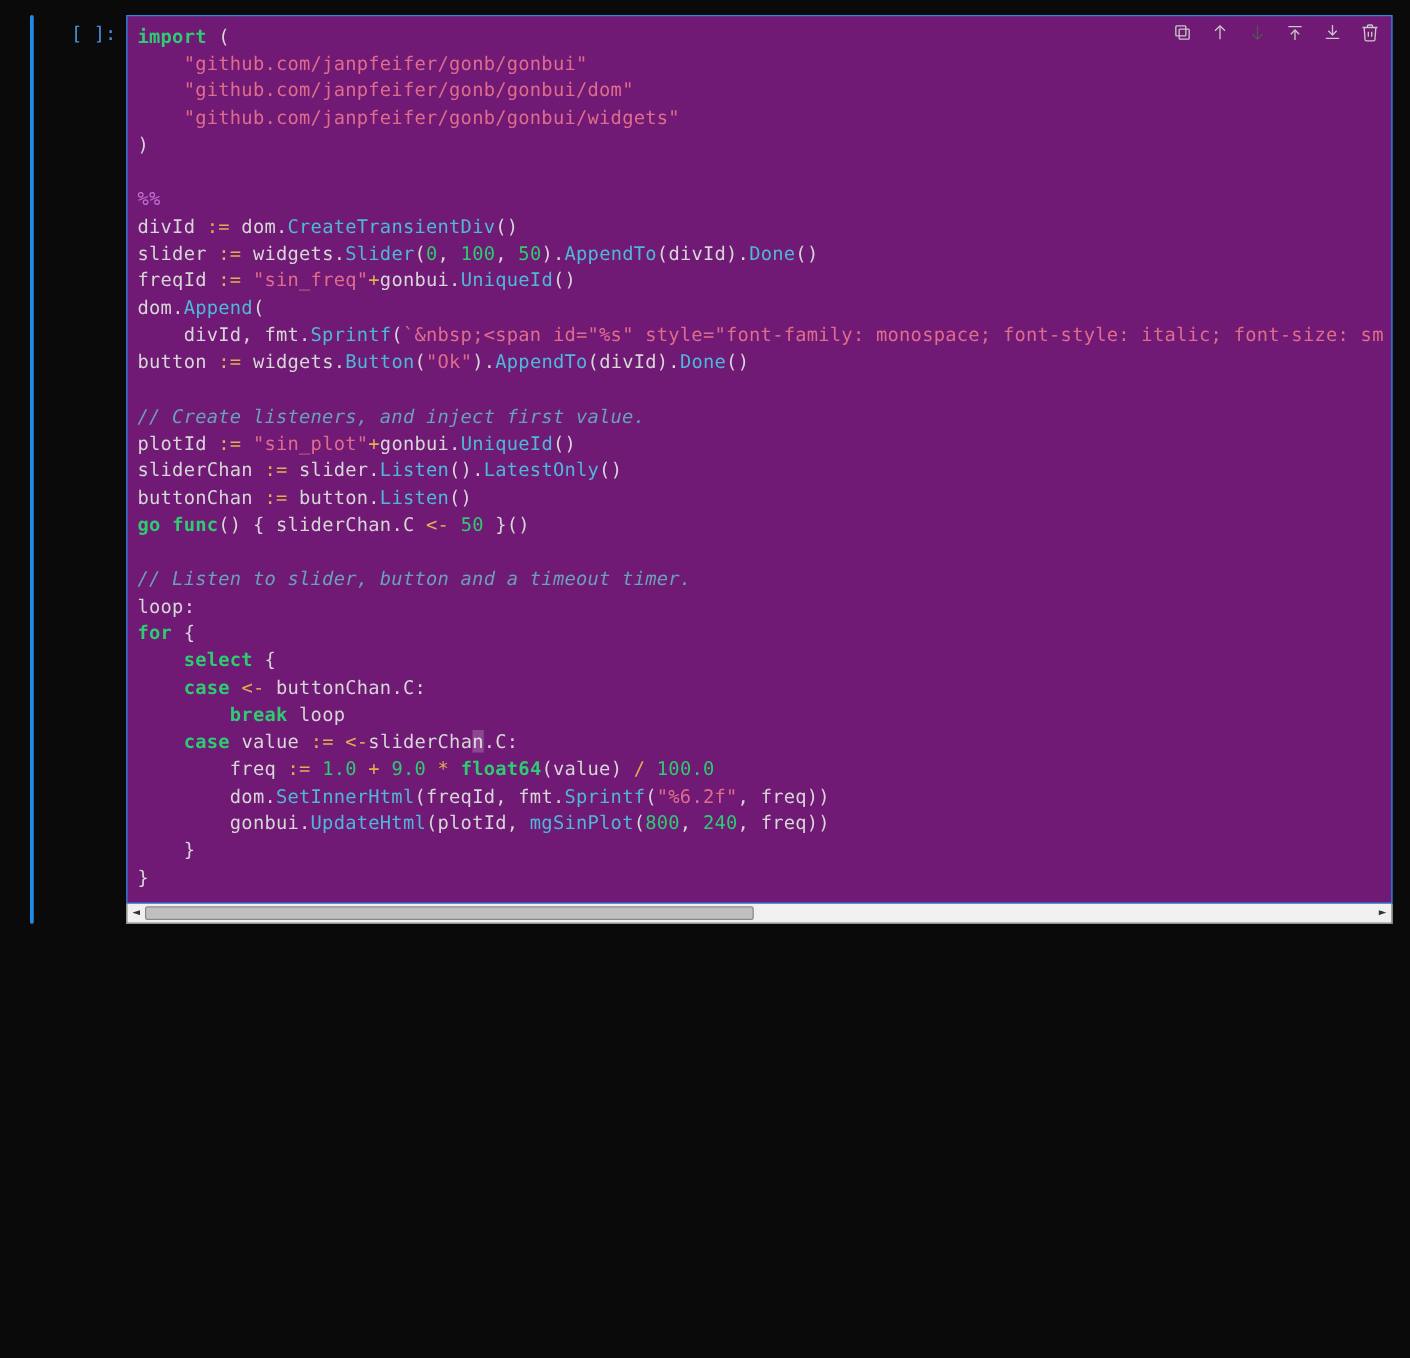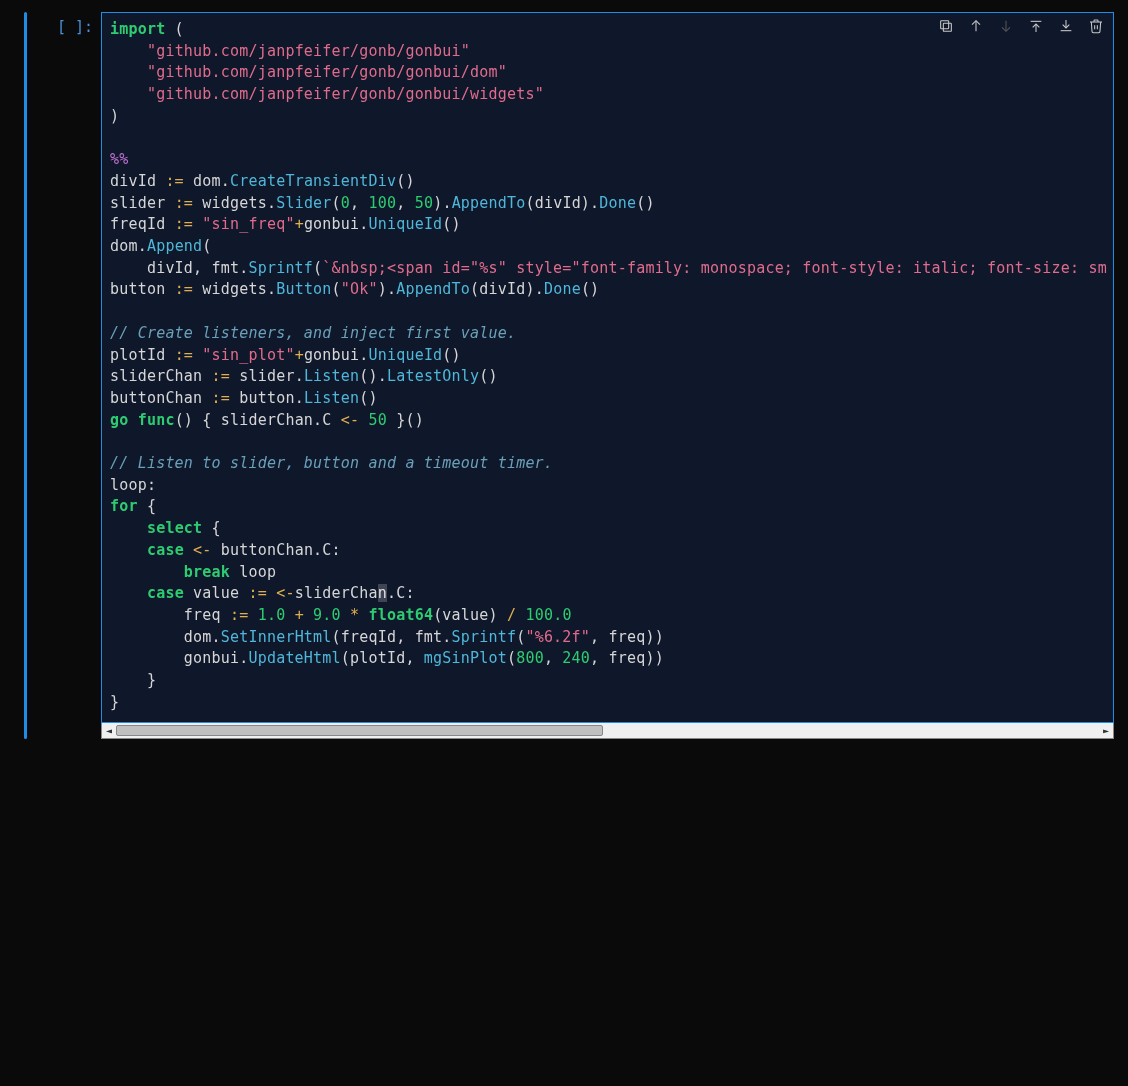--- a/index.html
+++ b/index.html
@@ -43,21 +43,21 @@
     flex-shrink: 0;
   }
   .code-area-wrapper {
     flex: 1;
     display: flex;
     flex-direction: column;
     min-width: 0;
   }
   .code-area {
     border: 1px solid #1f8de6;
-    background: #0f172a;
+    background: #701a75;
     padding: 6px 8px 8px 8px;
     position: relative;
     overflow-x: hidden;
     box-sizing: border-box;
   }
   pre.code {
     margin: 0;
     white-space: pre;
     font-family: inherit;
     font-size: 15px;

